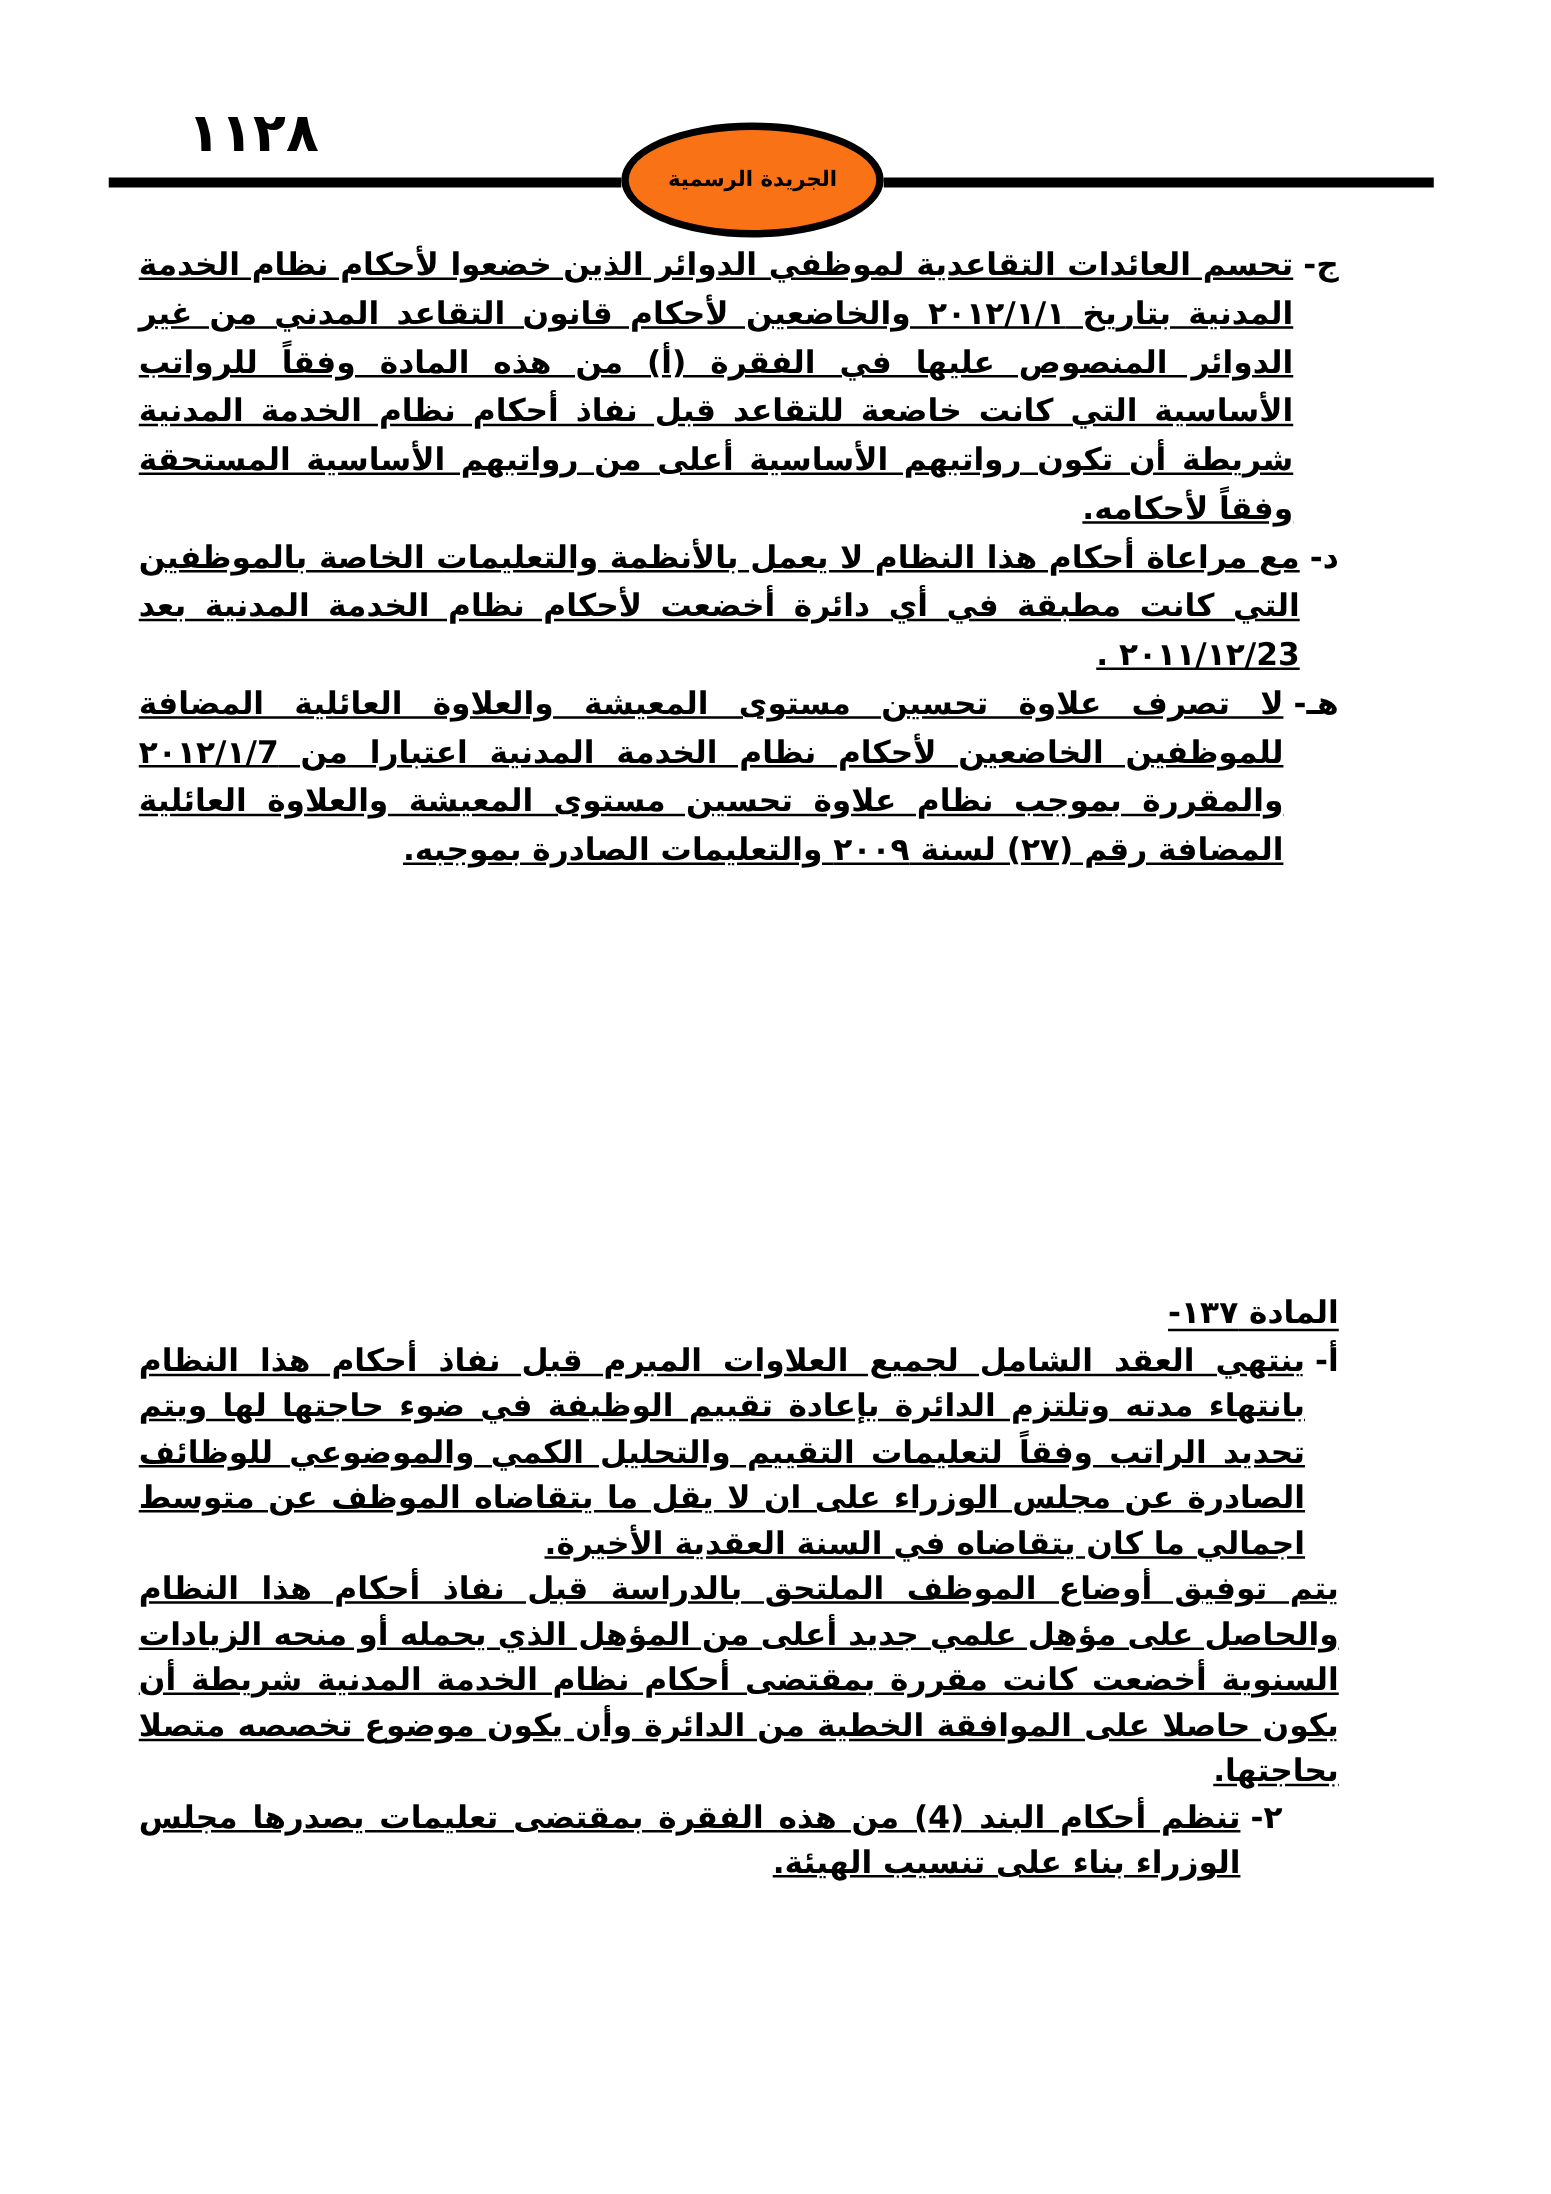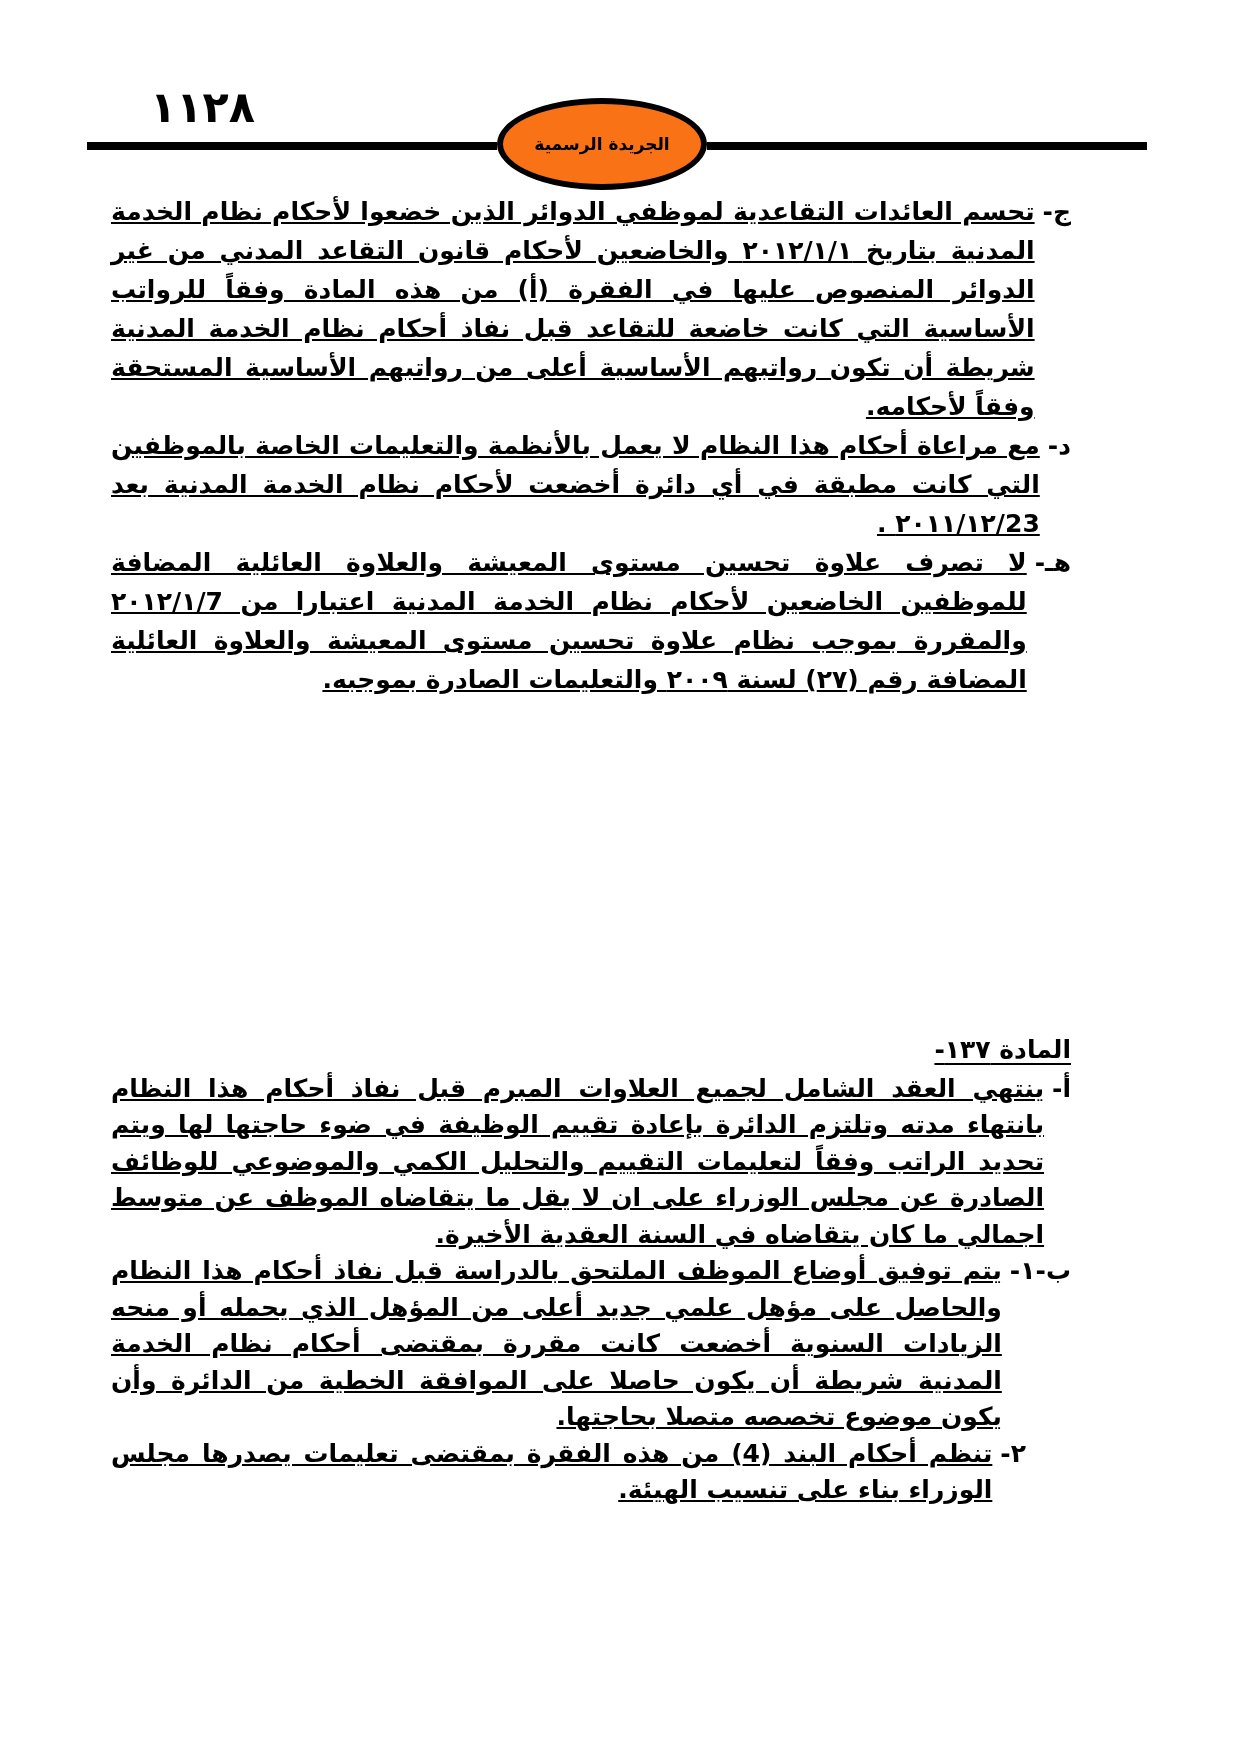--- a/index.html
+++ b/index.html
@@ -72,20 +72,19 @@
   </div>
 </div>
 
 <div class="content second">
   <div class="article-title">المادة ١٣٧-</div>
   <div class="clause">
     <span class="label">أ-</span>
     <span class="text">ينتهي العقد الشامل لجميع العلاوات المبرم قبل نفاذ أحكام هذا النظام بانتهاء مدته وتلتزم الدائرة بإعادة تقييم الوظيفة في ضوء حاجتها لها ويتم تحديد الراتب وفقاً لتعليمات التقييم والتحليل الكمي والموضوعي للوظائف الصادرة عن مجلس الوزراء على ان لا يقل ما يتقاضاه الموظف عن متوسط اجمالي ما كان يتقاضاه في السنة العقدية الأخيرة.</span>
   </div>
   <div class="clause sub-item">
-    <span class="label">ب-١-</span>
     <span class="text">يتم توفيق أوضاع الموظف الملتحق بالدراسة قبل نفاذ أحكام هذا النظام والحاصل على مؤهل علمي جديد أعلى من المؤهل الذي يحمله أو منحه الزيادات السنوية أخضعت كانت مقررة بمقتضى أحكام نظام الخدمة المدنية شريطة أن يكون حاصلا على الموافقة الخطية من الدائرة وأن يكون موضوع تخصصه متصلا بحاجتها.</span>
   </div>
   <div class="clause sub-item second-item">
     <span class="label">٢-</span>
     <span class="text">تنظم أحكام البند (4) من هذه الفقرة بمقتضى تعليمات يصدرها مجلس الوزراء بناء على تنسيب الهيئة.</span>
   </div>
 </div>
 
 </body></html>

